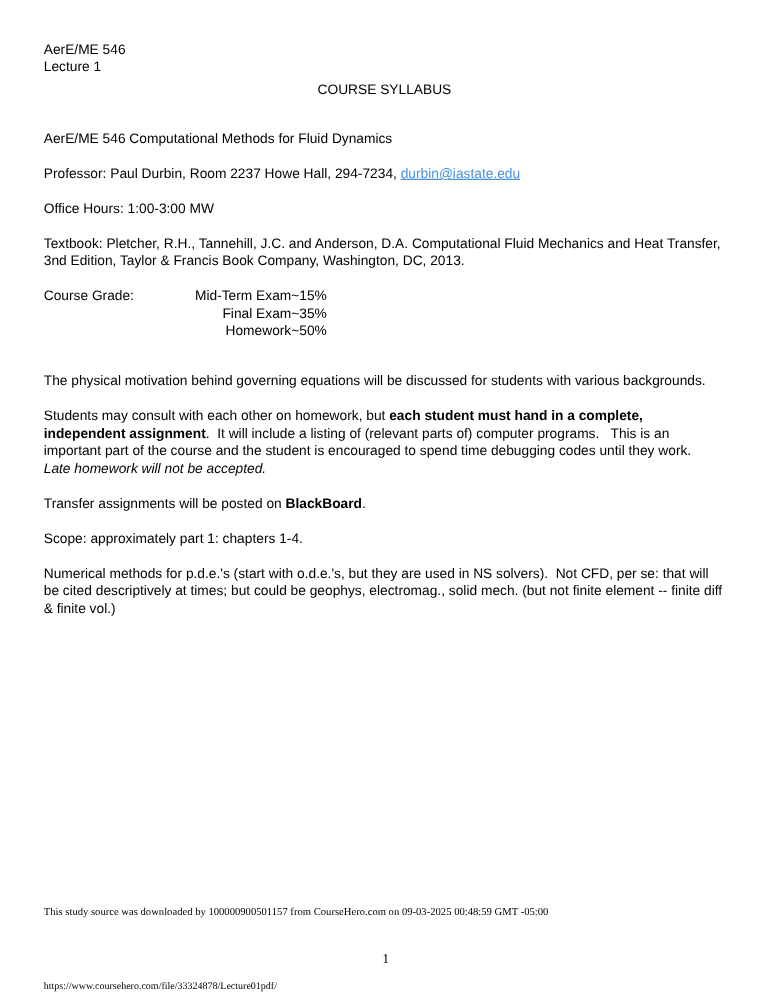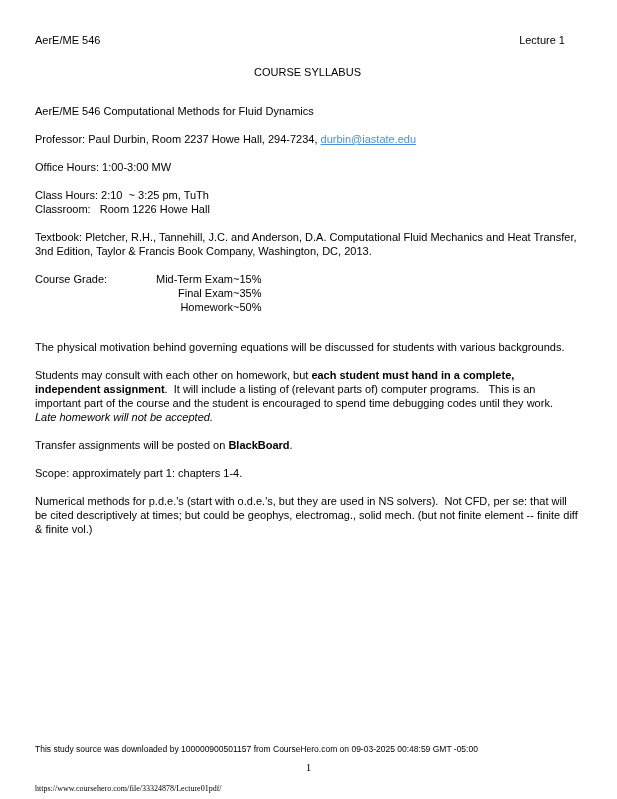--- a/index.html
+++ b/index.html
@@ -15,20 +15,21 @@
     color: #000000;
     overflow: hidden;
   }
   .header {
     position: absolute;
     top: 33px;
     left: 35px;
     width: 530px;
     display: flex;
     justify-content: space-between;
+    flex-direction: column;
   }
   .content {
     position: absolute;
     top: 65px;
     left: 35px;
     width: 545px;
   }
   .doc-title {
     font-size: 11px;
     font-weight: normal;
@@ -47,23 +48,23 @@
   }
   .grade-block {
     display: flex;
     margin-bottom: 26px;
   }
   .grade-label { width: 110px; flex: 0 0 110px; }
   .grade-row { display: flex; text-align: right; }
   .g-item { width: 88px; flex: 0 0 88px; }
   .footer-notice {
     position: absolute;
-    top: 744px;
+    top: 724px;
     left: 35px;
-    font-family: Liberation Sans, sans-serif;
+    font-family: Liberation Serif, serif;
     font-size: 8.5px;
     line-height: 10px;
     white-space: nowrap;
   }
   .page-number {
     position: absolute;
     top: 760px;
     left: 0;
     width: 617px;
     text-align: center;
@@ -91,21 +92,20 @@
 
   <div class="content">
     <div class="doc-title">COURSE SYLLABUS</div>
 
     <p>AerE/ME 546 Computational Methods for Fluid Dynamics</p>
 
     <p><span>Professor: Paul Durbin, Room 2237 Howe Hall, 294-7234, </span><span class="email-link" style="color: rgb(74, 144, 217);">durbin@iastate.edu</span></p>
 
     <p>Office Hours: 1:00-3:00 MW</p>
 
-    <p><span class="block">Class Hours: 2:10  ~ 3:25 pm, TuTh</span><span class="block">Classroom:   Room 1226 Howe Hall</span></p>
 
     <p>Textbook: Pletcher, R.H., Tannehill, J.C. and Anderson, D.A. Computational Fluid Mechanics and Heat Transfer, 3nd Edition, Taylor &amp; Francis Book Company, Washington, DC, 2013.</p>
 
     <div class="grade-block">
       <span class="grade-label">Course Grade:</span>
       <div>
         <div class="grade-row">
           <span class="g-item">Mid-Term Exam</span>
           <span class="g-weight">~15%</span>
         </div>

